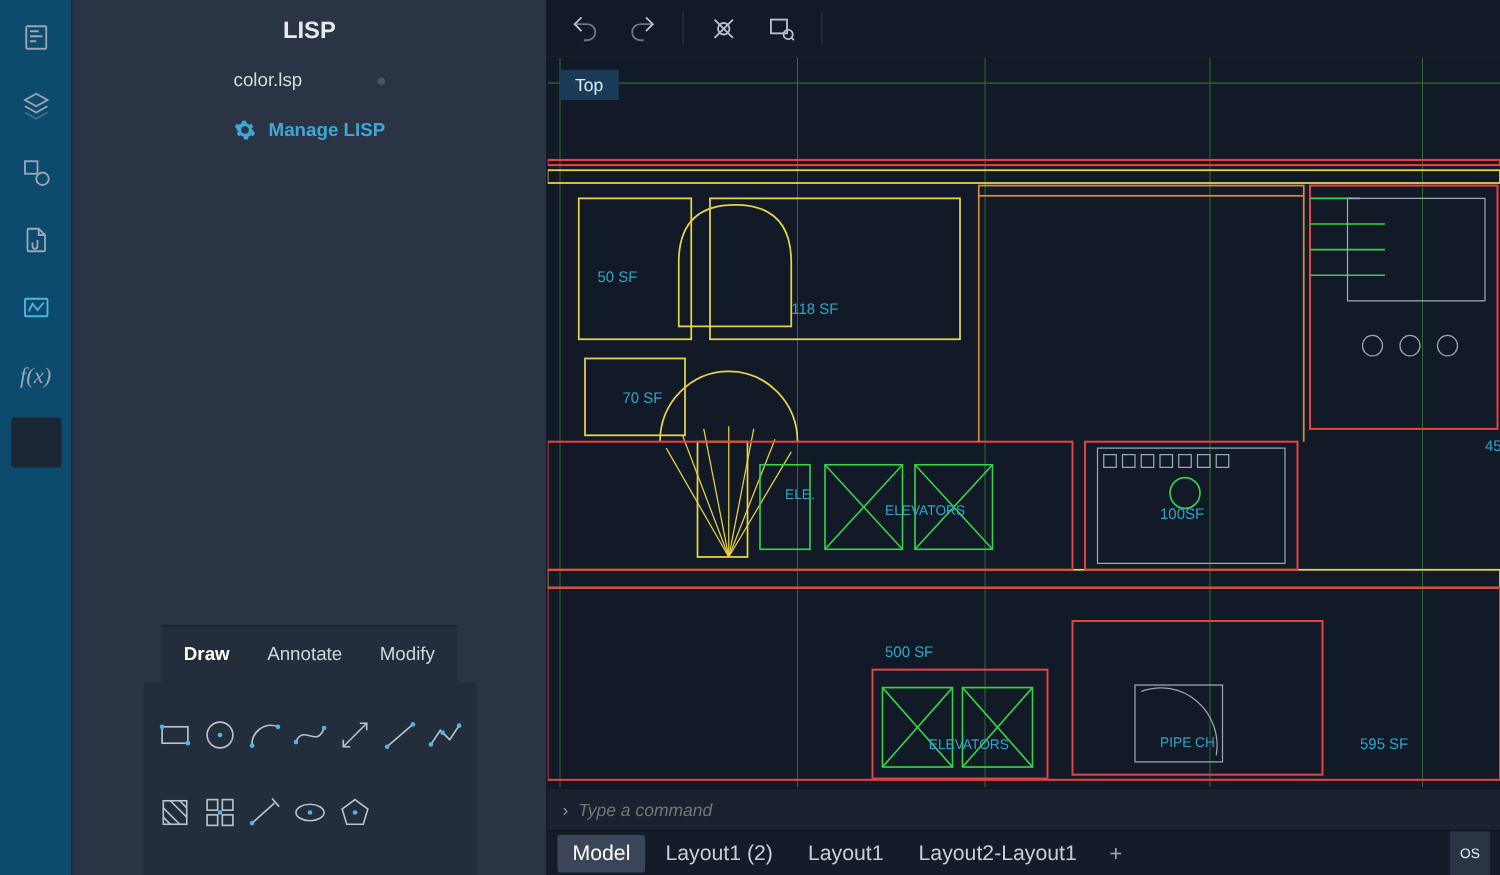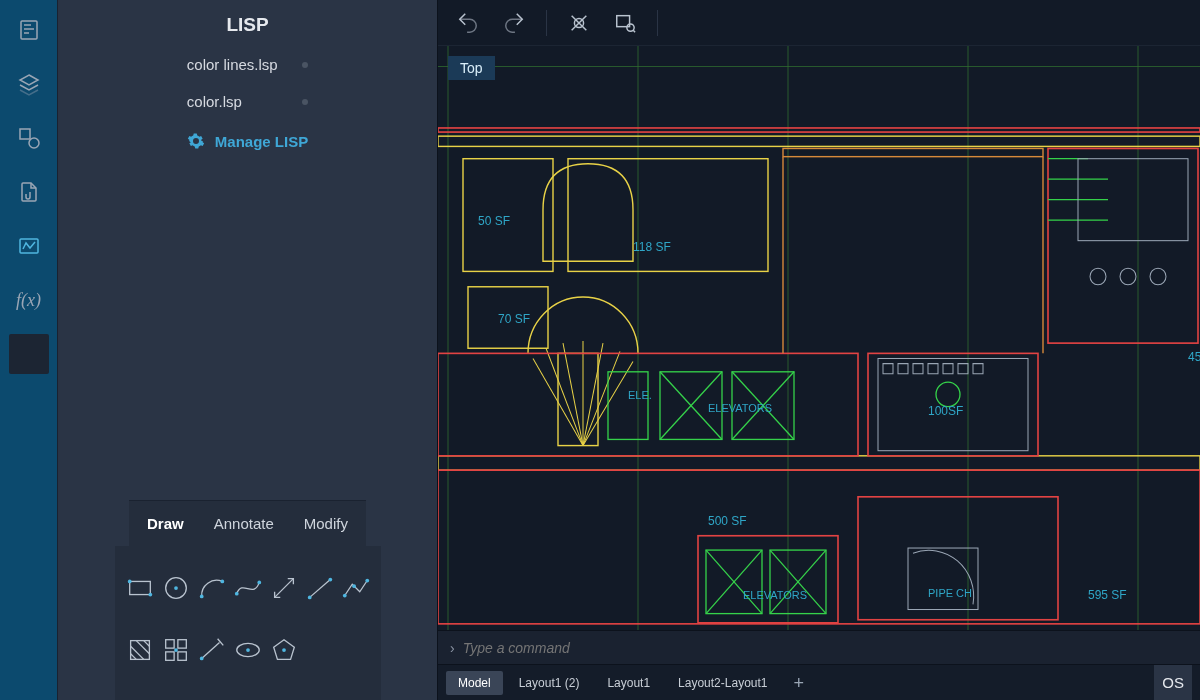--- a/index.html
+++ b/index.html
@@ -42,25 +42,25 @@
   .view-label { position:absolute; left:10px; top:10px; z-index:5; background:#1b3a57; color:#d9eef9; padding:4px 12px; font-size:14px; border-radius:0; cursor:pointer; }
   svg.floorplan { position:absolute; inset:0; width:100%; height:100%; }
   .room-label { font-size:12px; fill:#2fa6c7; font-family:Arial, sans-serif; pointer-events:none; }
   .room-label.sm { font-size:11px; }
   
   .cmdline { height:34px; display:flex; align-items:center; gap:8px; padding:0 12px; background:#1a2230; border-top:1px solid #0c121c; color:#6f7b8a; font-size:14px; }
   .cmdline .chev { color:#8a94a3; }
   .cmdline input { flex:1; background:transparent; border:none; outline:none; color:#c8ced6; font-size:14px; font-style:italic; }
   
   .layouts { height:36px; display:flex; align-items:center; gap:4px; padding:0 8px; background:#141c29; border-top:1px solid #0c121c; }
-  .layout-tab { padding:5px 12px; font-size:12px; color:#c8ced6; cursor:pointer; border-radius:2px; }
+  .layout-tab { padding:5px 12px; font-size:17px; color:#c8ced6; cursor:pointer; border-radius:2px; }
   .layout-tab.active { background:#3a4557; color:#fff; }
   .layout-add { padding:5px 10px; color:#9aa6b5; cursor:pointer; font-size:18px; line-height:1; }
   .layouts .right { margin-left:auto; display:flex; align-items:center; height:100%; }
-  .os-chip { background:#2a3445; color:#e6e9ee; padding:6px 8px; font-size:15px; height:100%; display:flex; align-items:center; }
+  .os-chip { background:#2a3445; color:#e6e9ee; padding:6px 8px; font-size:11px; height:100%; display:flex; align-items:center; }
 </style>
 </head>
 <body>
 
 <div class="app">
 
   <div class="rail">
     <div class="rail-item">
       <svg viewBox="0 0 24 24">
           <rect x="4" y="3" width="16" height="18" rx="1"></rect>
@@ -95,24 +95,20 @@
           <polyline points="6,15 9,9 13,14 18,8"></polyline>
         </svg>
     </div>
     <div class="rail-item" style="font-style:italic; font-size:18px; font-family:'Times New Roman',serif;">f(x)</div>
     <div class="rail-blank"></div>
   </div>
 
   <div class="leftcol">
     <div class="panel-title">LISP</div>
     <div class="file-list">
-      <div class="file-row">
-        <span>color lines.lsp</span>
-        <span class="file-dot"></span>
-      </div>
       <div class="file-row">
         <span>color.lsp</span>
         <span class="file-dot"></span>
       </div>
       <div class="manage-row">
         <svg viewBox="0 0 24 24">
             <path d="M12 8a4 4 0 1 0 0 8 4 4 0 0 0 0-8zm9 4a9 9 0 0 1-.14 1.6l2 1.56-2 3.46-2.36-.95a8 8 0 0 1-2.77 1.6L15 22h-4l-.73-2.73a8 8 0 0 1-2.77-1.6l-2.36.95-2-3.46 2-1.56A9 9 0 0 1 3 12a9 9 0 0 1 .14-1.6l-2-1.56 2-3.46 2.36.95a8 8 0 0 1 2.77-1.6L9 2h4l.73 2.73a8 8 0 0 1 2.77 1.6l2.36-.95 2 3.46-2 1.56c.9.53.14 1.06.14 1.6z"></path>
           </svg>
         <span>Manage LISP</span>
       </div>

